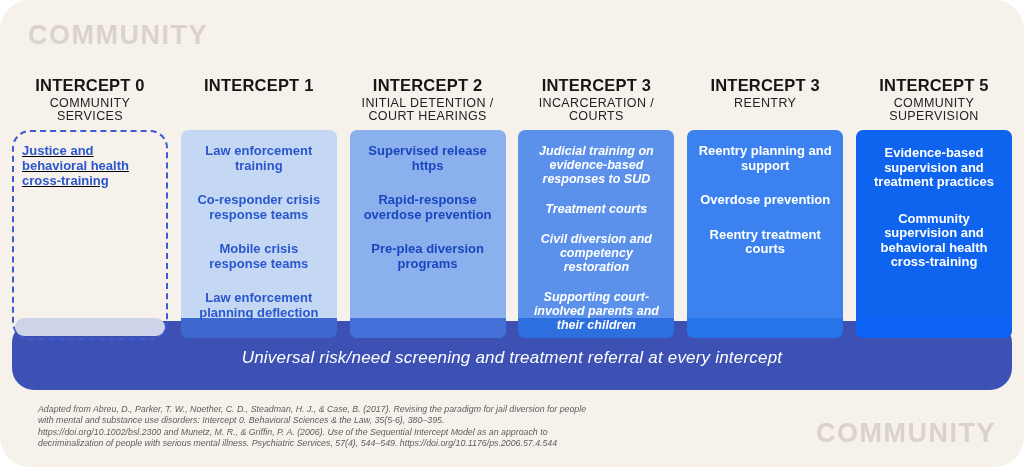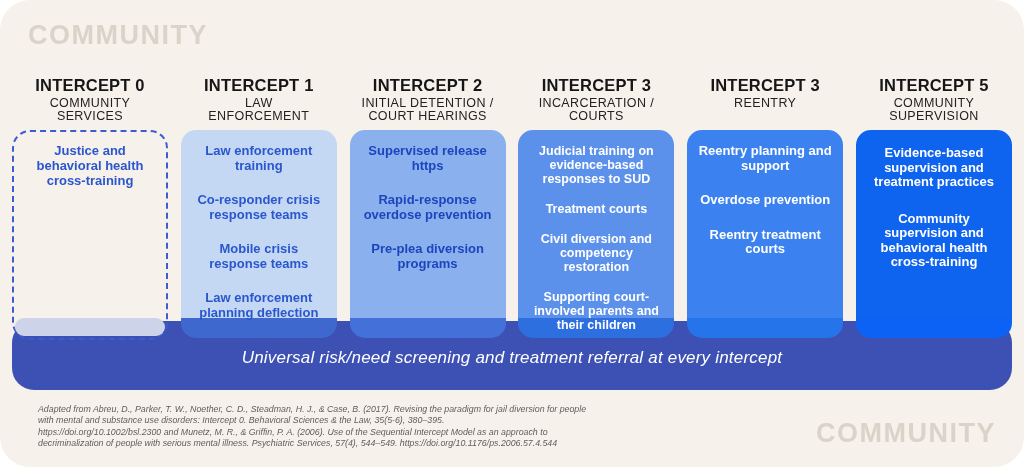--- a/index.html
+++ b/index.html
@@ -30,42 +30,43 @@
     display:flex;justify-content:space-between;
   }
   .column{width:156px;}
   .col-header{height:54px;text-align:center;}
   .col-title{font-size:16.5px;font-weight:800;color:var(--title);letter-spacing:0.2px;}
   .col-subtitle{
     font-size:12.5px;font-weight:400;color:#222222;letter-spacing:0.4px;
     line-height:1.05;margin-top:2px;white-space:pre-line;
   }
   .card{
-    height:208px;border-radius:15px;box-sizing:border-box;
+    height:208px;border-radius:7px;box-sizing:border-box;
     padding:14px 8px 0 8px;text-align:center;
   }
   .card .item{font-size:13px;font-weight:700;line-height:1.12;margin:0 0 20px 0;}
   .blue-text .item{color:var(--text-blue);}
   .deepblue-text .item{color:var(--text-deepblue);}
   .white-text .item{color:#ffffff;}
 
   .card-1{background:linear-gradient(to bottom,var(--card1) 0,var(--card1) 188px,var(--ped1) 188px,var(--ped1) 100%);}
   .card-2{background:linear-gradient(to bottom,var(--card2) 0,var(--card2) 188px,var(--ped2) 188px,var(--ped2) 100%);}
-  .card-3{background:linear-gradient(to bottom,var(--card3) 0,var(--card3) 188px,var(--ped3) 188px,var(--ped3) 100%);}
+  .card-3{background:linear-gradient(to bottom,var(--card3) 0,var(--card3) 188px,var(--ped3) 188px,var(--ped3) 100%);font-style:italic;}
   .card-4{background:linear-gradient(to bottom,var(--card4) 0,var(--card4) 188px,var(--ped4) 188px,var(--ped4) 100%);}
   .card-5{background:linear-gradient(to bottom,var(--card5) 0,var(--card5) 188px,var(--ped5) 188px,var(--ped5) 100%);}
 
   .card-3 .item{font-size:12.5px;margin-bottom:16px;}
   .card-5{padding-top:16px;}
   .card-5 .item{margin-bottom:22px;}
 
   .dashed-box{
     position:relative;height:210px;border:2px dashed var(--dash);
-    border-radius:18px;box-sizing:border-box;text-align:center;
+    border-radius:18px;box-sizing:border-box;
     padding:12px 8px 0 8px;
+    text-decoration:underline;
   }
   .dashed-box .item{font-size:13px;font-weight:700;line-height:1.15;color:var(--text-blue);}
   .lavender-block{
     position:absolute;left:1px;right:1px;bottom:2px;height:18px;
     background:var(--lavender);border-radius:12px;
   }
 
   .citation{
     position:absolute;left:38px;top:404px;color:var(--citation);
     font-size:8.8px;font-style:italic;line-height:1.3;
@@ -93,22 +94,20 @@
       </div>
       <div class="dashed-box">
         <div class="item">Justice and behavioral health cross-training</div>
         <div class="lavender-block"></div>
       </div>
     </div>
 
     <div class="column">
       <div class="col-header">
         <div class="col-title">INTERCEPT 1</div>
-        <div class="col-subtitle">LAW
-ENFORCEMENT</div>
       </div>
       <div class="card card-1 blue-text">
         <div class="item">Law enforcement training</div>
         <div class="item">Co-responder crisis response teams</div>
         <div class="item">Mobile crisis response teams</div>
         <div class="item">Law enforcement planning deflection</div>
       </div>
     </div>
 
     <div class="column">

